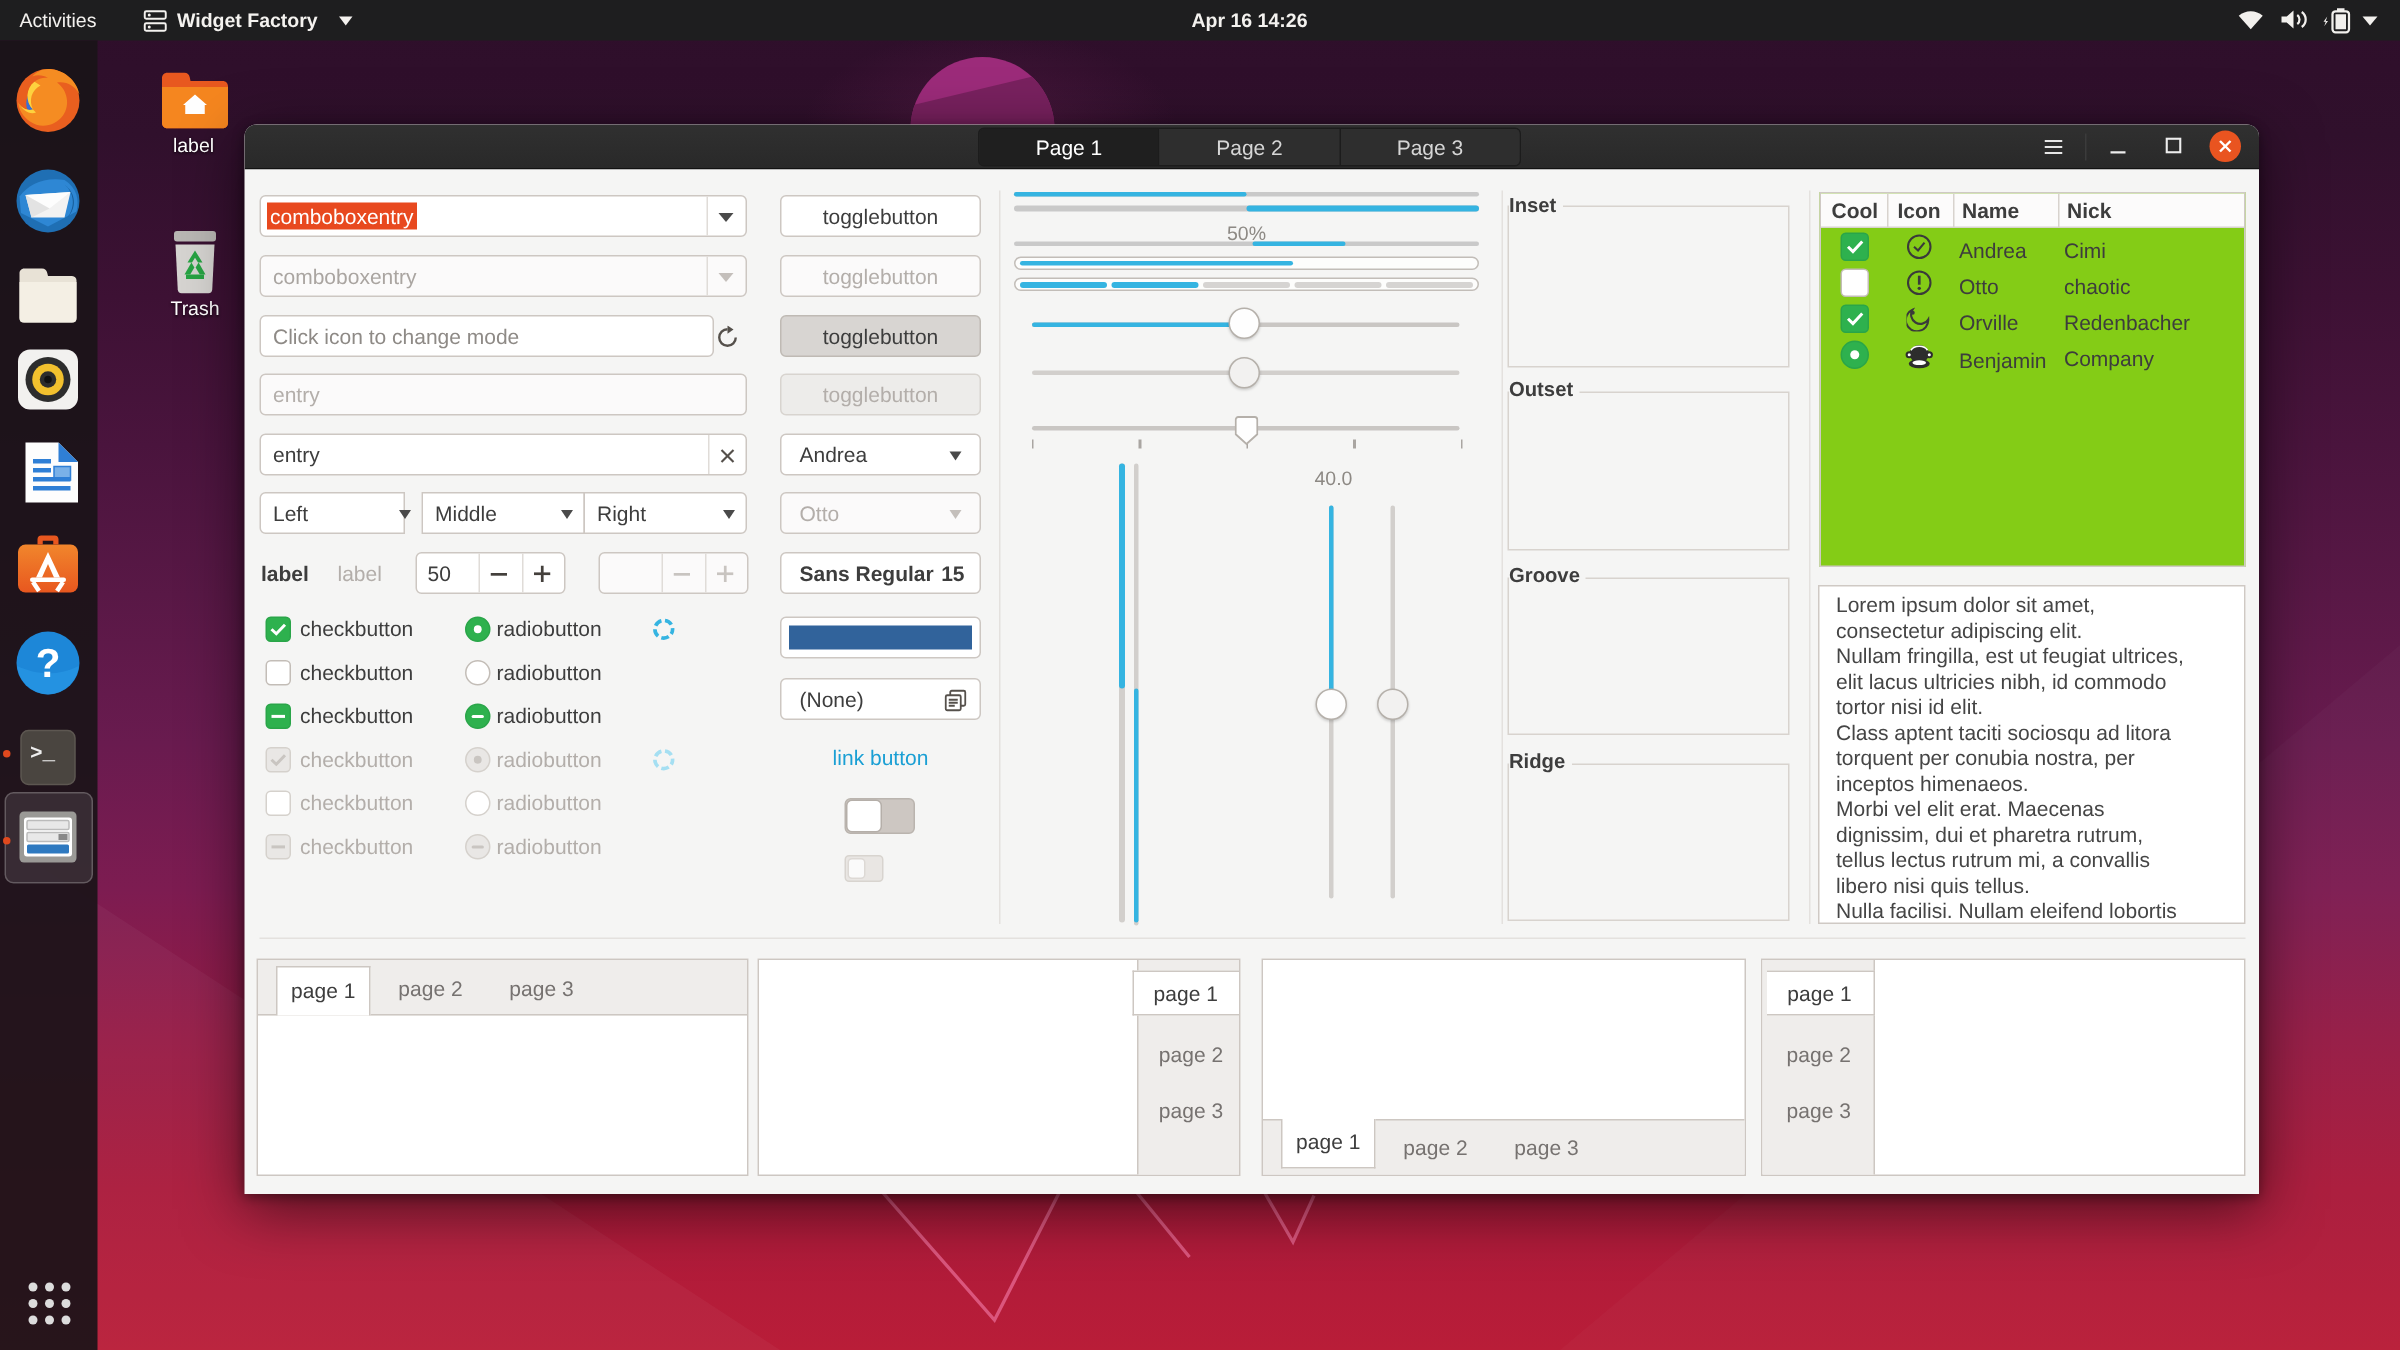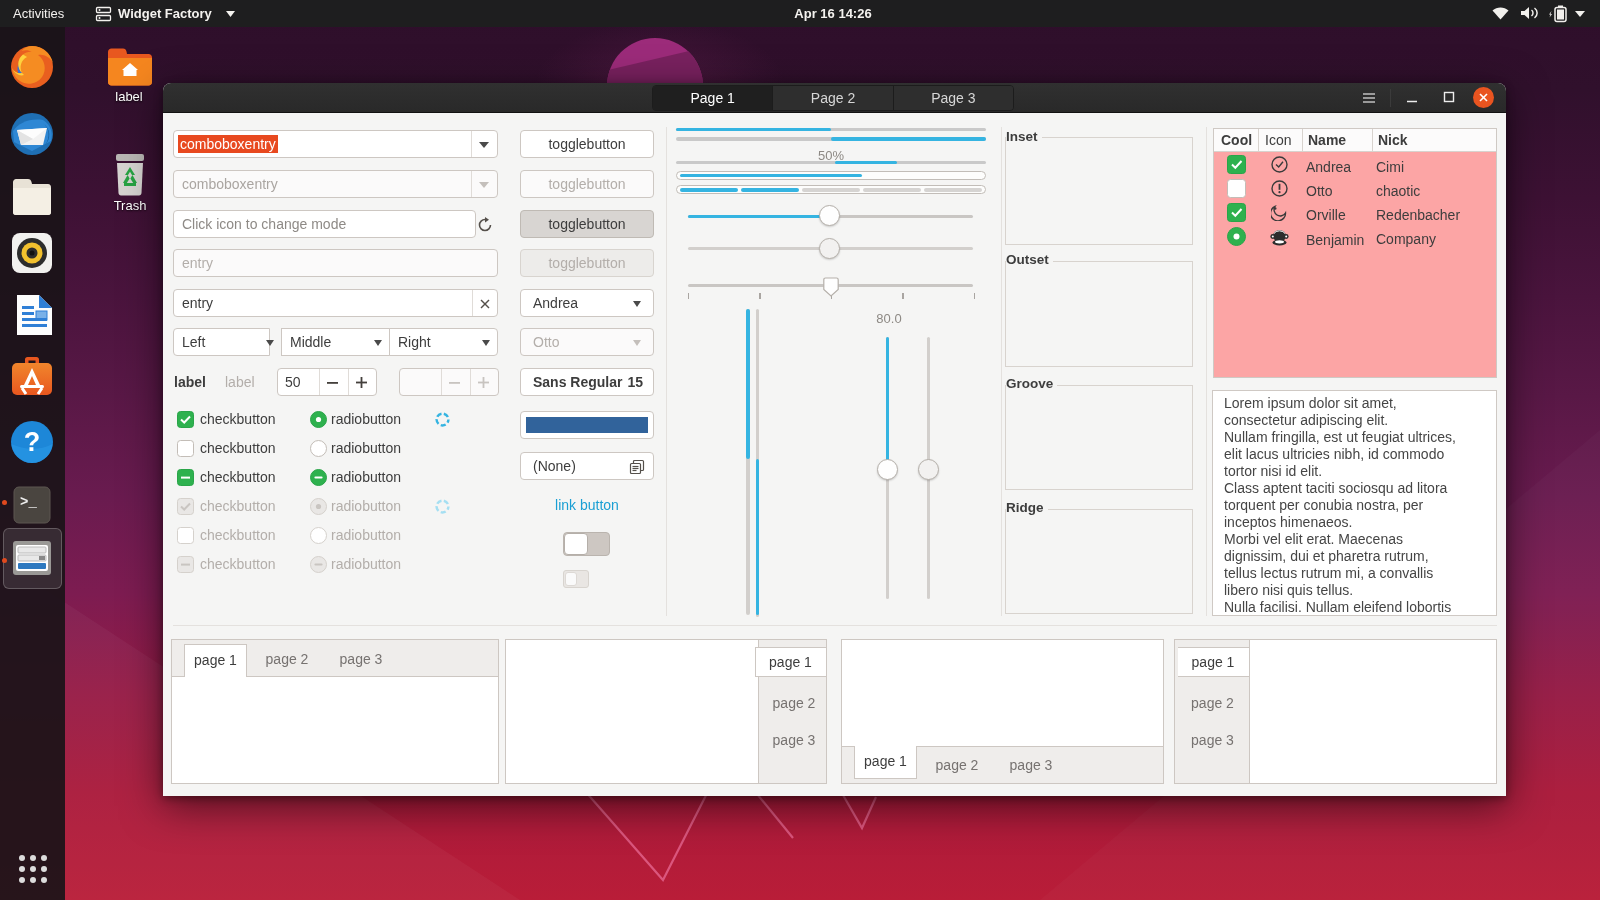--- a/index.html
+++ b/index.html
@@ -404,21 +404,21 @@
 <div class="handle" style="left:656px;top:154.5px;background:#f2f1f0"></div>
 <div class="abs" style="left:525px;top:201px;width:285px;height:3px;background:#c9c6c3;border-radius:1.5px"></div>
 <div class="tick" style="left:524.5px;top:209.5px"></div>
     <div class="tick" style="left:596px;top:209.5px"></div>
     <div class="tick" style="left:667.5px;top:209.5px"></div>
     <div class="tick" style="left:739px;top:209.5px"></div>
     <div class="tick" style="left:810.5px;top:209.5px"></div>
 <svg class="abs" style="left:660px;top:193.5px" width="16" height="20" viewBox="0 0 16 20">
       <path d="M2.5,1 L13.5,1 C14.5,1 15.2,1.8 15.2,2.8 L15.2,12.5 L8,19 L0.8,12.5 L0.8,2.8 C0.8,1.8 1.5,1 2.5,1 Z" fill="#fefefe" stroke="#b5b0aa" stroke-width="1.2"></path>
     </svg>
-<div class="cbtext" style="left:680px;top:227px;width:92px;text-align:center;color:#8d8984;font-size:13px">80.0</div>
+<div class="cbtext" style="left:680px;top:227px;width:92px;text-align:center;color:#8d8984;font-size:13px">40.0</div>
 <div class="abs" style="left:583px;top:226px;width:3.5px;height:306px;background:#d2cfcc;border-radius:2px">
       <div class="abs" style="width:3.5px;height:150px;background:#35b4e1;border-radius:2px"></div>
     </div>
 <div class="abs" style="left:592.5px;top:226px;width:3.5px;height:308px;background:#d2cfcc;border-radius:2px">
       <div class="abs" style="top:150px;width:3.5px;height:156px;background:#35b4e1;border-radius:2px"></div>
     </div>
 <div class="abs" style="left:723px;top:254px;width:3px;height:262px;background:#d2cfcc;border-radius:1.5px">
       <div class="abs" style="width:3px;height:132px;background:#35b4e1;border-radius:1.5px"></div>
     </div>
 <div class="handle" style="left:714px;top:375.5px"></div>
@@ -432,27 +432,27 @@
 
 <div class="frame" style="left:842px;top:54px;width:188px;height:108px"></div>
 <div class="flabel" style="left:843px;top:46.5px">Inset</div>
 <div class="frame" style="left:842px;top:177.5px;width:188px;height:106px"></div>
 <div class="flabel" style="left:843px;top:170px">Outset</div>
 <div class="frame" style="left:842px;top:301.5px;width:188px;height:105px"></div>
 <div class="flabel" style="left:843px;top:294px">Groove</div>
 <div class="frame" style="left:842px;top:425.5px;width:188px;height:105px"></div>
 <div class="flabel" style="left:843px;top:418px">Ridge</div>
 
-<div class="abs" style="left:1050px;top:45px;width:284px;height:250px;background:#fca5a5;border:1px solid #cfc9c4">
+<div class="abs" style="left:1050px;top:45px;width:284px;height:250px;background:#84cc16;border:1px solid #cfc9c4">
  <div class="abs" style="left:0;top:0;width:282px;height:23px;background:#fcfbfb;border-bottom:1px solid #d8d3ce"></div>
  <div class="abs" style="left:43.5px;top:0;width:1px;height:23px;background:#d8d3ce"></div>
  <div class="abs" style="left:87.5px;top:0;width:1px;height:23px;background:#d8d3ce"></div>
  <div class="abs" style="left:157.5px;top:0;width:1px;height:23px;background:#d8d3ce"></div>
  <div class="cbtext" style="left:7px;top:3px;font-weight:bold">Cool</div>
- <div class="cbtext" style="left:51px;top:3px;font-weight:normal">Icon</div>
+ <div class="cbtext" style="left:51px;top:3px;font-weight:bold">Icon</div>
  <div class="cbtext" style="left:94px;top:3px;font-weight:bold">Name</div>
  <div class="cbtext" style="left:164px;top:3px;font-weight:bold">Nick</div>
  <div class="check c" style="left:13px;top:26px;width:19px;height:19px">
         <svg class="glyph" viewBox="0 0 17 17">
           <path d="M4,8.5 L7.3,11.7 L13.5,5" fill="none" stroke="#fff" stroke-width="2"></path>
         </svg>
       </div>
  <div class="check" style="left:13px;top:50px;width:19px;height:19px"></div>
  <div class="check c" style="left:13px;top:74px;width:19px;height:19px">
         <svg class="glyph" viewBox="0 0 17 17">

